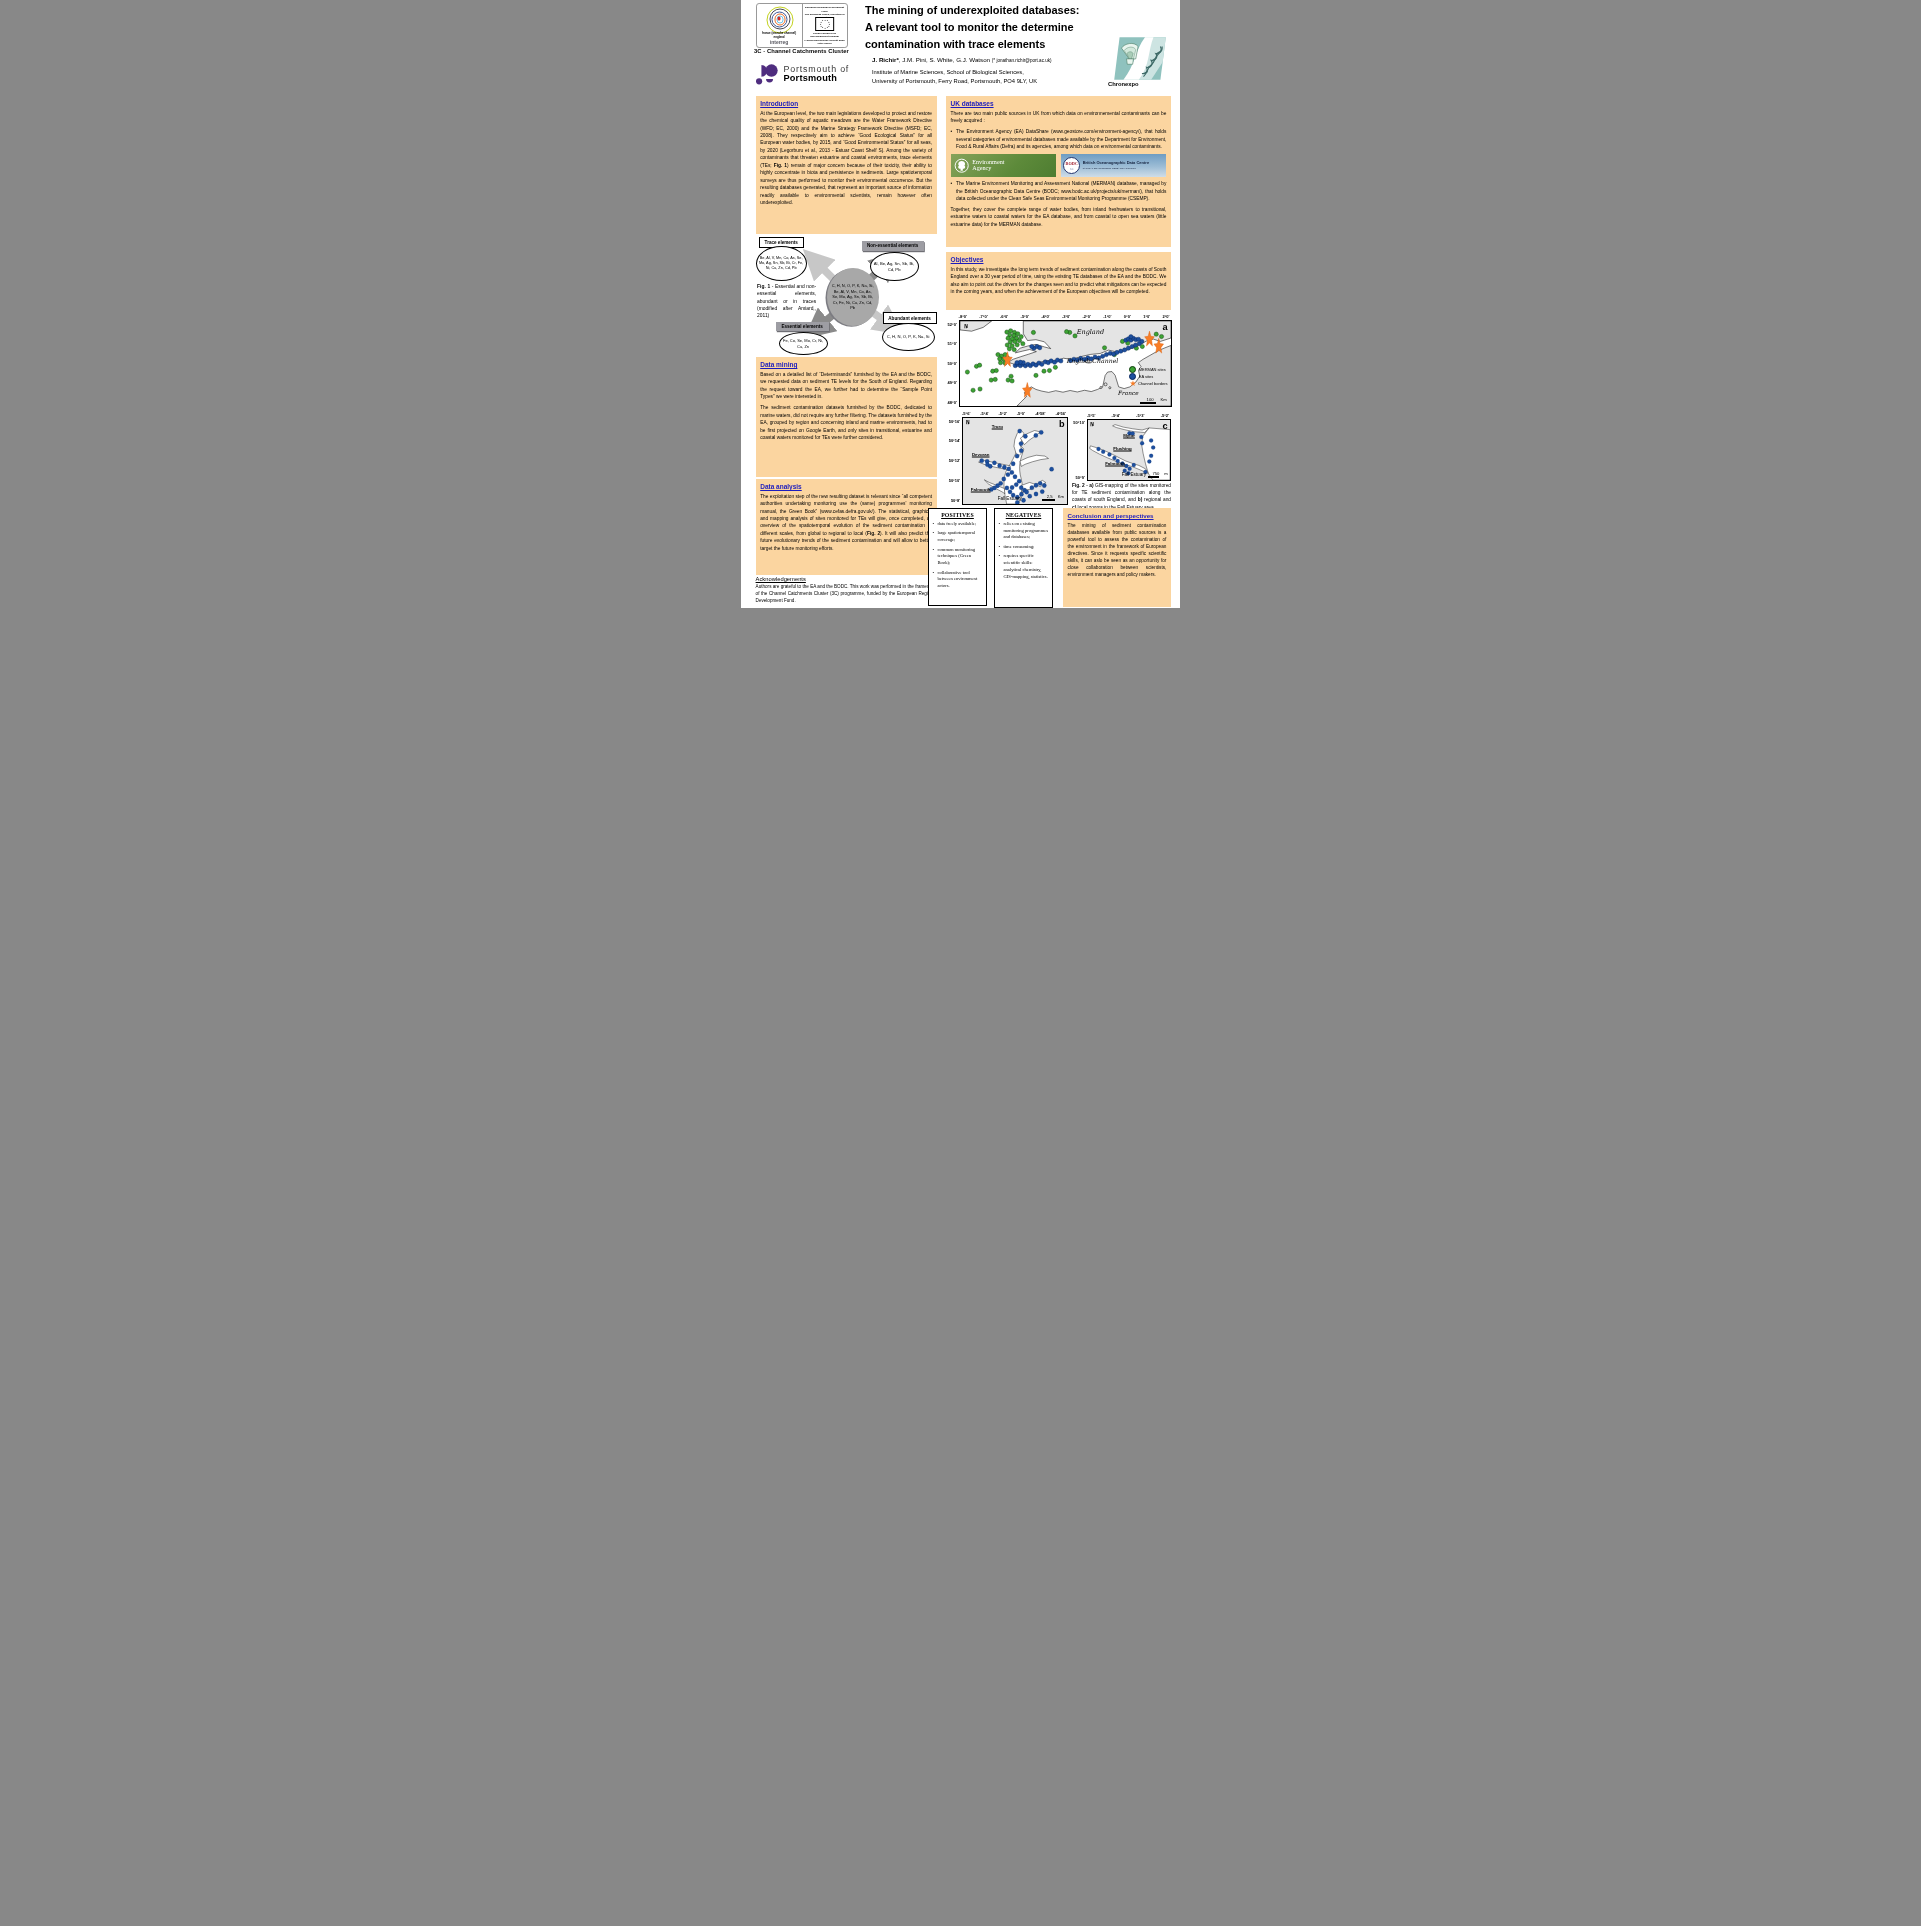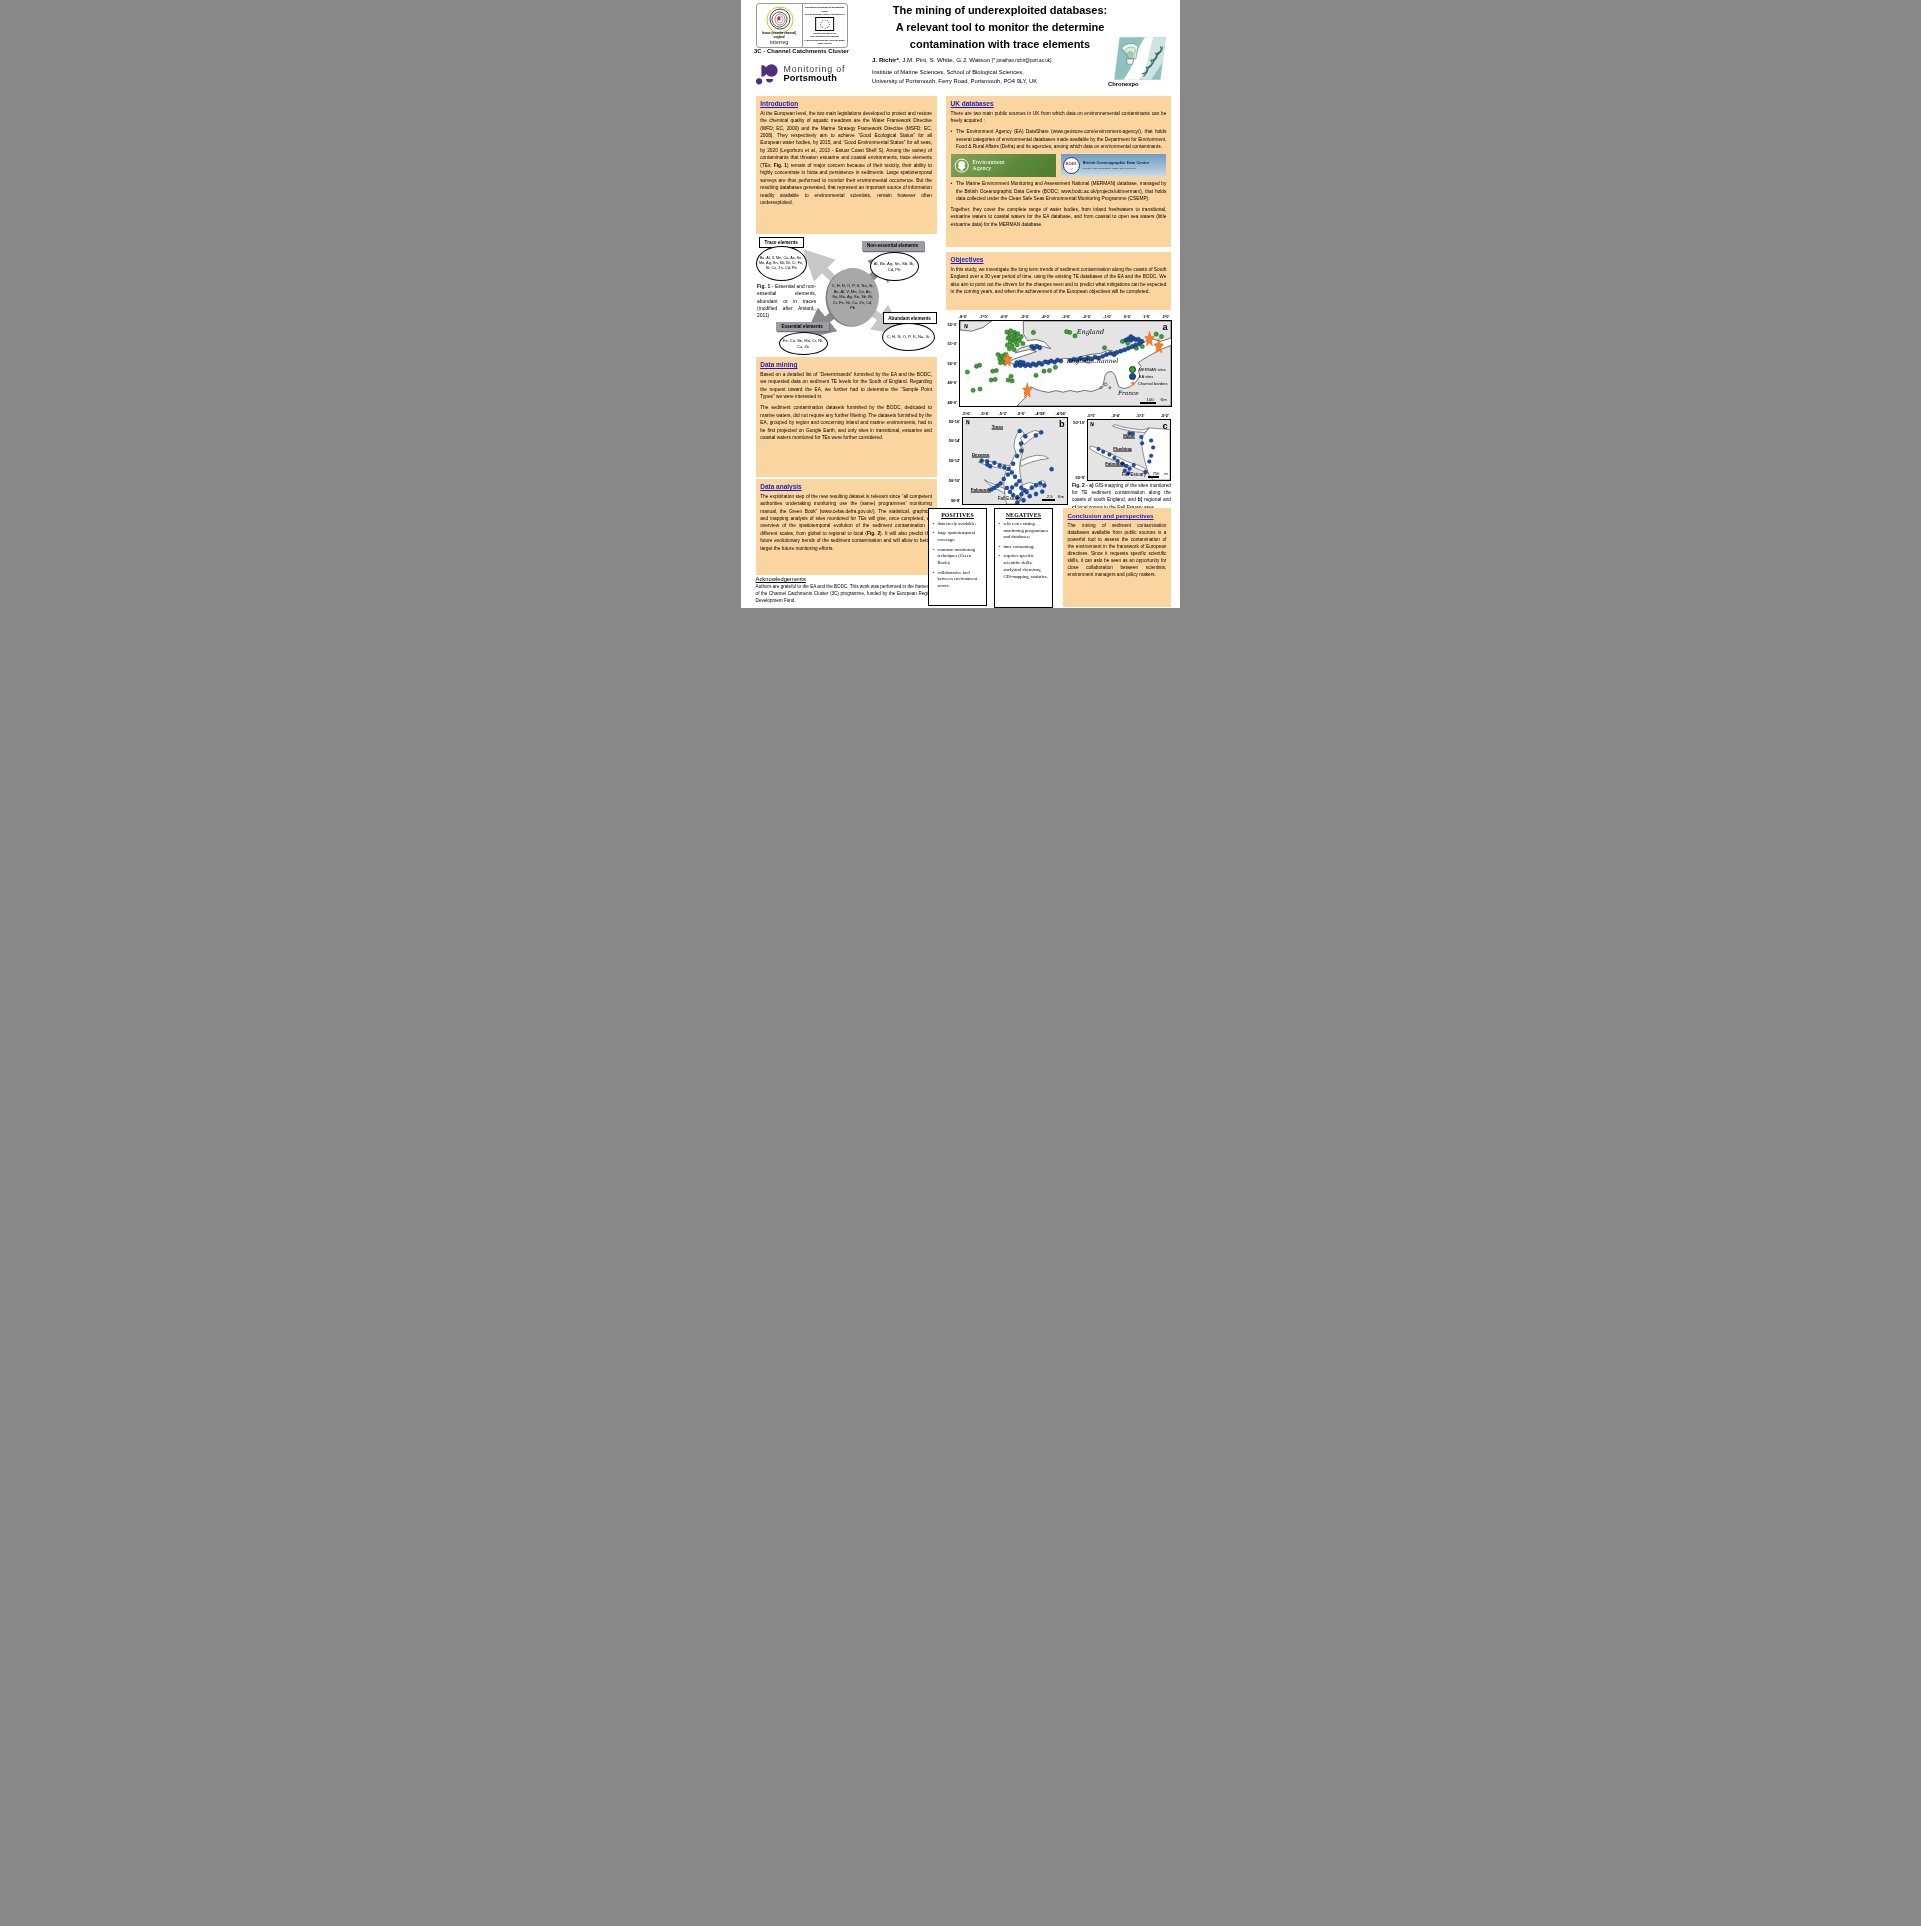--- a/index.html
+++ b/index.html
@@ -21,21 +21,21 @@
   .ring{position:absolute;border-radius:50%;}
   .interreg-cap{position:absolute;left:0;right:0;top:28px;text-align:center;font-size:2.9px;font-weight:bold;line-height:1.25;}
   .interreg-word{position:absolute;left:0;right:0;top:35px;text-align:center;font-size:5px;font-weight:bold;color:#5a5a62;}
   .erdf-t{position:absolute;left:1.2px;right:1.2px;text-align:center;font-weight:bold;font-size:2.5px;line-height:1.3;}
   .eu-flag{position:absolute;left:50%;top:13px;transform:translateX(-50%);width:17.7px;height:11.6px;border:0.6px solid #000;background:#fff;}
   .cluster-label{left:13px;top:48px;font-size:5.8px;font-weight:bold;letter-spacing:0.1px;}
   .uop{left:14.6px;top:60px;width:123px;height:28px;display:flex;align-items:center;}
   .uop-text{margin-left:3.9px;line-height:1.05;}
   .uop-line1{font-size:8.9px;color:#3a3a3a;letter-spacing:0.8px;}
   .uop-line2{font-size:9.2px;font-weight:bold;letter-spacing:0.2px;}
-  .title{left:124px;top:1.5px;width:270px;text-align:center;font-size:11px;font-weight:bold;line-height:1.58;}
+  .title{left:124px;top:1.5px;width:270px;text-align:left;font-size:11px;font-weight:bold;line-height:1.58;}
   .authors{left:131px;top:56px;width:262px;font-size:6.2px;}
   .authors .email{font-size:4.6px;}
   .affil{left:131px;top:68px;width:262px;font-size:5.8px;line-height:1.55;}
   .chronexpo{left:367px;top:35px;width:64px;height:47px;}
   .chron-label{left:367px;top:81px;font-size:5.8px;font-weight:bold;}
   
   .fig1-zone{left:14.6px;top:236px;width:181px;height:120px;background:#fff;}
   .f1-box{position:absolute;border:0.8px solid #000;background:#fff;font-weight:bold;font-size:4.6px;
           display:flex;align-items:center;justify-content:center;text-align:center;}
   .f1-banner{position:absolute;background:#9d9da3;font-weight:bold;font-size:4.6px;
@@ -142,21 +142,21 @@
   <div class="abs cluster-label">3C - Channel  Catchments Cluster</div>
 
   <div class="abs uop">
     <svg width="24" height="24" viewBox="0 0 62 62">
       <circle cx="40" cy="22" r="16" fill="#4f2d7f"></circle>
       <path d="M14,8 a15,15 0 0 1 0,30 z" fill="#4f2d7f"></path>
       <circle cx="8" cy="50" r="8" fill="#4f2d7f"></circle>
       <path d="M26,44 a9,9 0 0 0 18,0 z" fill="#4f2d7f"></path>
     </svg>
     <div class="uop-text">
-      <div class="uop-line1">Monitoring of</div>
+      <div class="uop-line1">Portsmouth of</div>
       <div class="uop-line2">Portsmouth</div>
     </div>
   </div>
 
   <div class="abs title">
     <div>The mining of underexploited databases:</div>
     <div>A relevant tool to monitor the determine</div>
     <div>contamination with trace elements</div>
   </div>
   <div class="abs authors">

